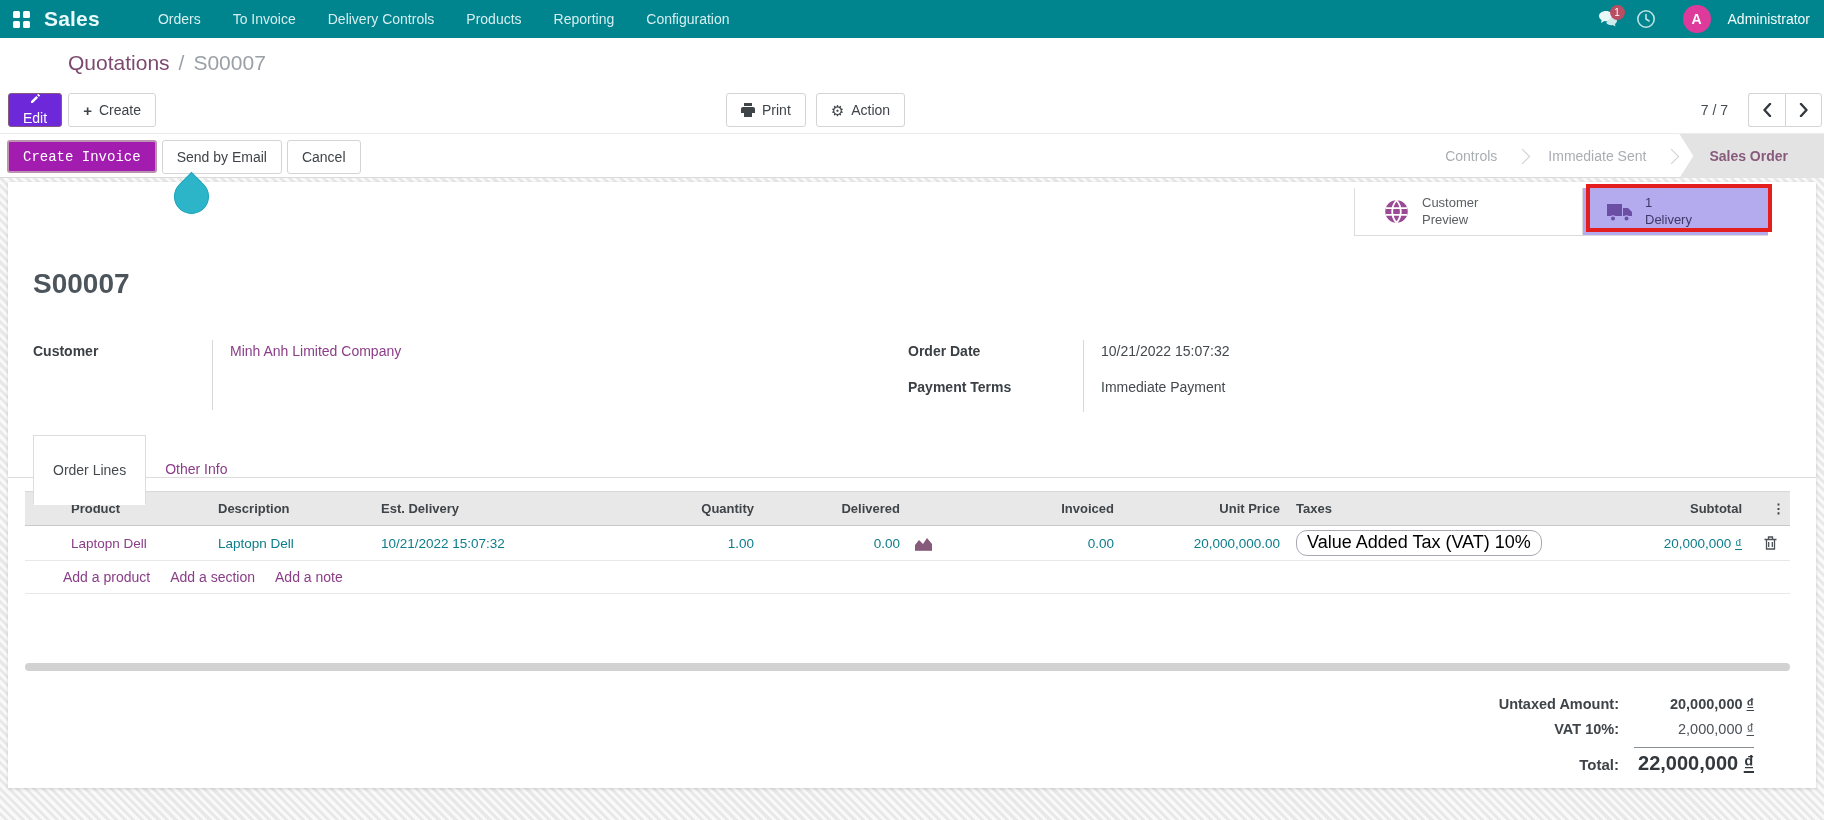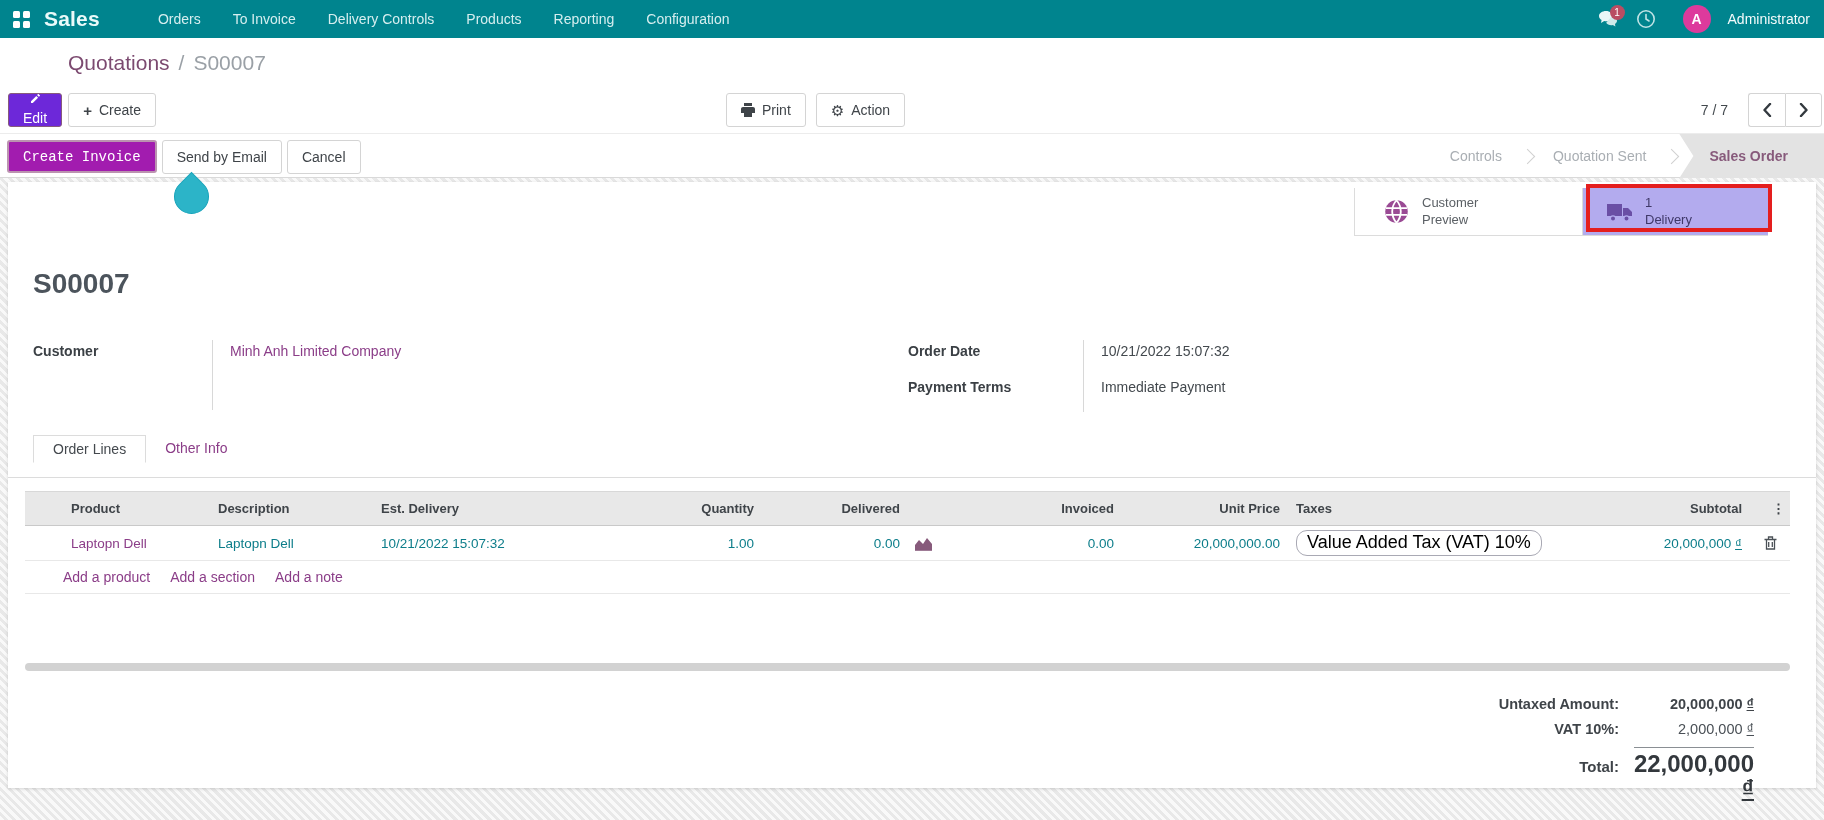--- a/index.html
+++ b/index.html
@@ -83,21 +83,21 @@
   .fgroup { position:absolute; top:158px; display:grid; font-size:14px; }
   .fgroup.left { left:25px; grid-template-columns:180px 420px; }
   .fgroup.right { left:900px; grid-template-columns:176px 360px; }
   .fcol-labels { border-right:1px solid #d8d8d8; min-height:70px; }
   .flabel { font-weight:bold; color:#3b4045; height:36px; line-height:22px; }
   .fval { padding-left:17px; height:36px; line-height:22px; color:#43494e; }
   .fval.link { color:#8b3d88; cursor:pointer; }
 
   
   .tabs { position:absolute; left:25px; top:253px; display:flex; z-index:2; }
-  .tab { font-size:14px; padding:5px 19px; cursor:pointer; }
+  .tab { font-size:14px; padding:26px 19px; cursor:pointer; }
   .tab.active { border:1px solid #dcdcdc; border-bottom:1px solid #fff; background:#fff; color:#44494e; margin-bottom:-1px; }
   .tab.plain { color:#8b3d88; }
   .tab-divider { position:absolute; left:0; top:295px; width:1808px; height:1px; background:#dcdcdc; }
 
   
   table.olines { position:absolute; left:17px; top:309px; width:1765px; border-collapse:collapse; table-layout:fixed; }
   .olines th { background:#e8e8e8; border-top:1px solid #d8d8d8; border-bottom:1px solid #c9c9c9;
                font-size:13px; font-weight:bold; color:#3f4449; height:34px; padding:0 8px; text-align:left; }
   .olines td { font-size:13.5px; height:35px; padding:0 8px; border-bottom:1px solid #e8e8e8; }
   .olines .num { text-align:right; }
@@ -116,21 +116,21 @@
   .hscroll { position:absolute; left:17px; top:481px; width:1765px; height:8px; background:#d2d2d2; border-radius:4px; cursor:pointer; }
 
   
   .totals { position:absolute; right:62px; top:510px; width:340px; font-size:14.5px; }
   .trow { display:flex; justify-content:flex-end; align-items:baseline; line-height:25px; }
   .tlabel { font-weight:bold; color:#3f4449; text-align:right; }
   .tval { width:135px; text-align:right; color:#4a5056; }
   .trow.untaxed .tval { font-weight:bold; color:#3f4449; }
   .total-sep { width:120px; border-top:1px solid #8a8f94; margin:5px 0 3px auto; }
   .trow.grand .tlabel { font-size:15px; }
-  .trow.grand .tval { font-size:24px; font-weight:bold; color:#33383d; }
+  .trow.grand .tval { font-size:20px; font-weight:bold; color:#33383d; }
 
   
   .touch-drop { position:absolute; left:174px; top:179px; width:35px; height:35px; background:#2cb4c8;
                 border:1px solid #17a3ba; border-radius:0 50% 50% 50%; transform:rotate(45deg); z-index:40; }
 
   svg { display:block; }
 </style>
 </head>
 <body>
 
@@ -220,21 +220,21 @@
 
   <div class="statusbar">
     <div class="sb-left">
       <button class="btn sb-primary">Create Invoice</button>
       <button class="btn">Send by Email</button>
       <button class="btn">Cancel</button>
     </div>
     <div class="stages">
       <div class="stage">Controls</div>
       <span class="stage-sep"></span>
-      <div class="stage">Quotation Sent</div>
+      <div class="stage">Immediate Sent</div>
       <span class="stage-sep"></span>
       <div class="stage active">Sales Order</div>
     </div>
   </div>
 
   <div class="content">
     <div class="sheet">
 
       <div class="smartbtns">
         <div class="smartbtn cp">

